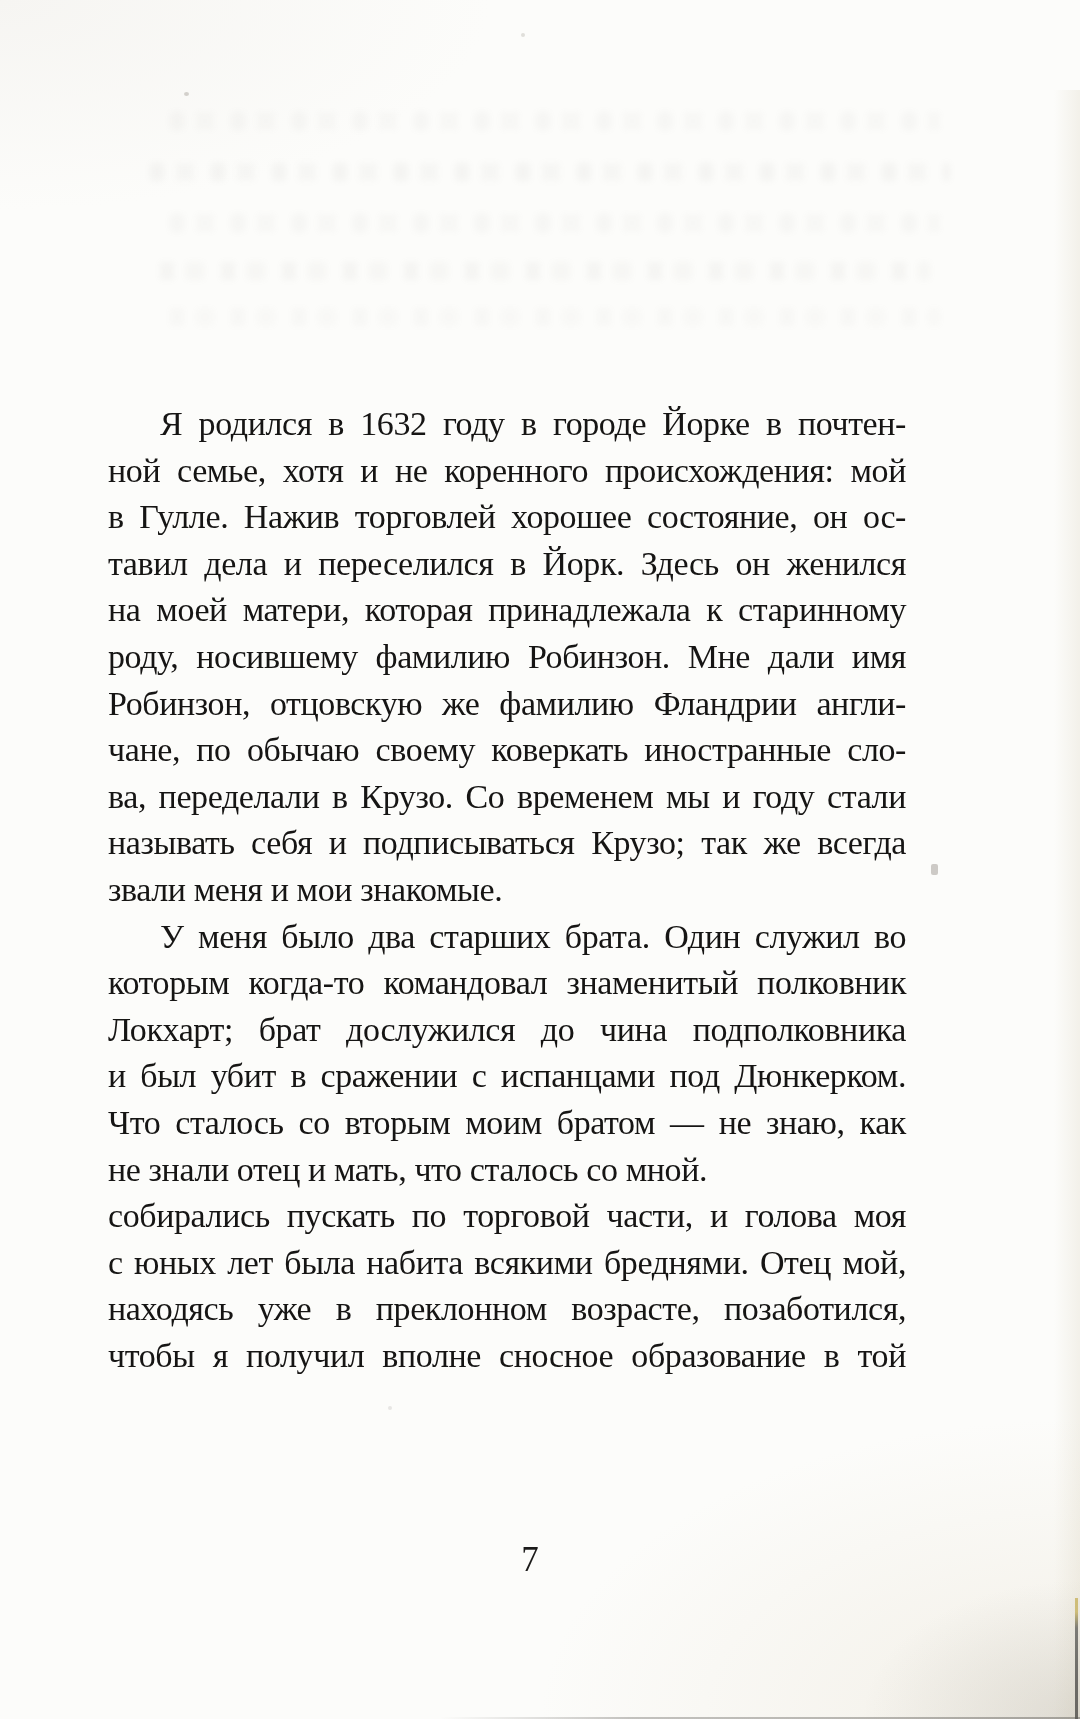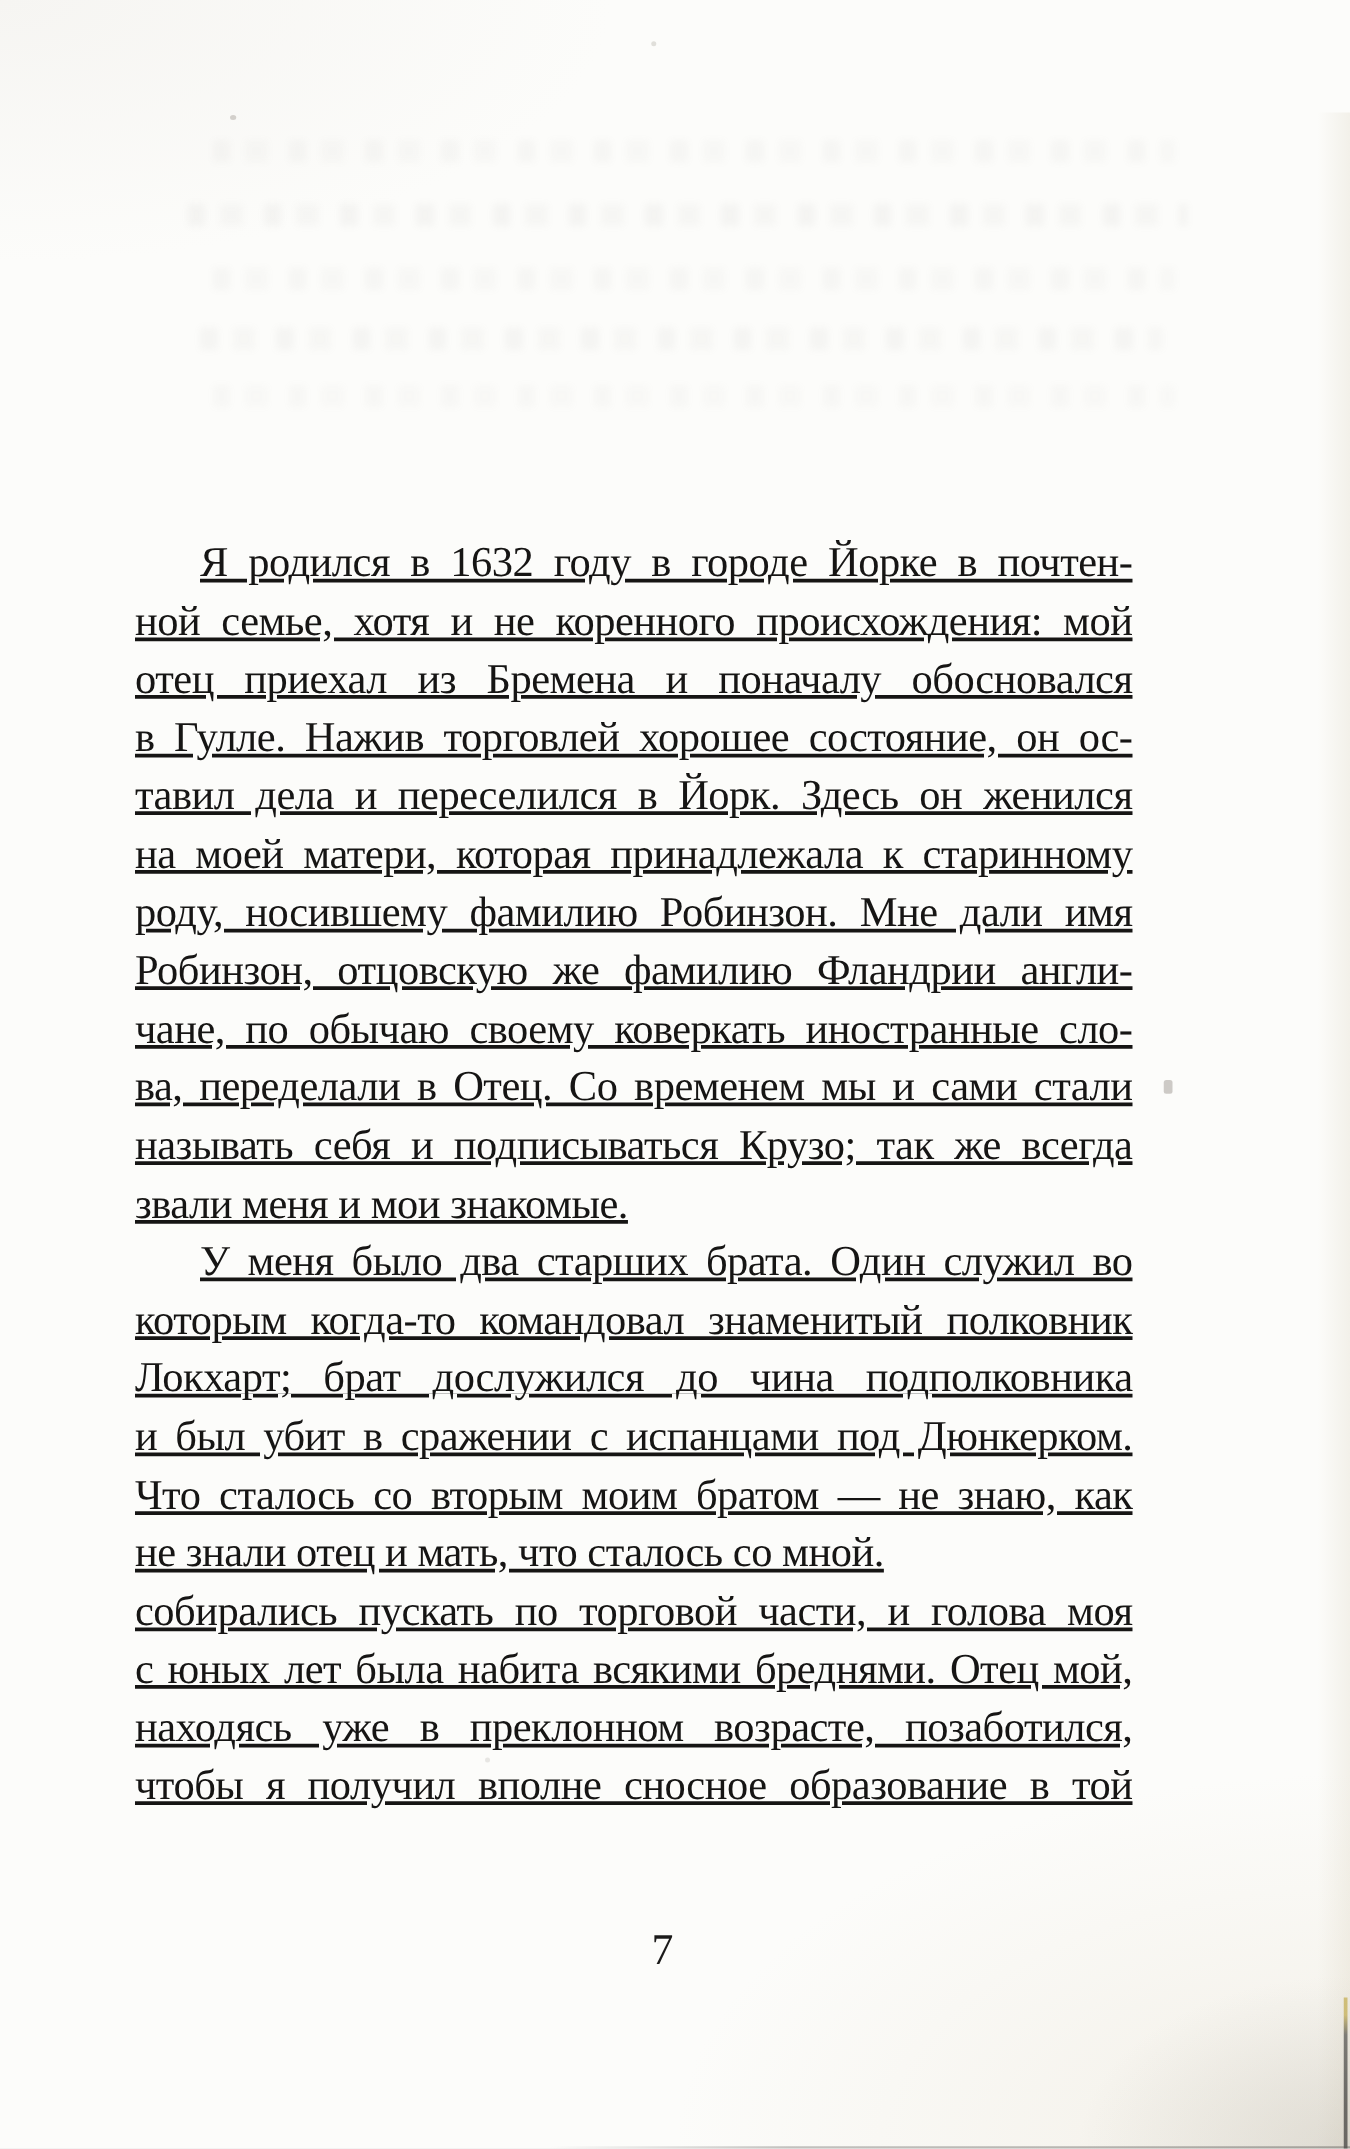--- a/index.html
+++ b/index.html
@@ -17,24 +17,23 @@
       radial-gradient(ellipse 700px 300px at 0% 0%, rgba(240,238,234,0.5), rgba(240,238,234,0) 70%),
       #fcfcfa;
     overflow: hidden;
     font-family: "Liberation Serif", "DejaVu Serif", serif;
   }
 
   
   .textblock {
     position: absolute;
     left: 108px;
-    top: 428px;
+    top: 401px;
     width: 798px;
     color: #161514;
-    text-decoration: underline;
   }
   .line {
     font-size: 34px;
     line-height: 46.6px;
     letter-spacing: -0.4px;
     white-space: normal;
     text-align: justify;
     text-align-last: justify;
     height: 46.6px;
     overflow: visible;
@@ -127,28 +126,27 @@
 
   <div class="showthrough st1"></div>
   <div class="showthrough st2"></div>
   <div class="showthrough st3"></div>
   <div class="showthrough st4"></div>
   <div class="showthrough st5"></div>
 
   <div class="textblock" id="textblock">
       <div class="line indent">Я родился в 1632 году в городе Йорке в почтен-</div>
       <div class="line">ной семье, хотя и не коренного происхождения: мой</div>
-      <div class="line">отец приехал из Бремена и поначалу обосновался</div>
       <div class="line">в Гулле. Нажив торговлей хорошее состояние, он ос-</div>
       <div class="line">тавил дела и переселился в Йорк. Здесь он женился</div>
       <div class="line">на моей матери, которая принадлежала к старинному</div>
       <div class="line">роду, носившему фамилию Робинзон. Мне дали имя</div>
       <div class="line">Робинзон, отцовскую же фамилию Фландрии англи-</div>
       <div class="line">чане, по обычаю своему коверкать иностранные сло-</div>
-      <div class="line">ва, переделали в Отец. Со временем мы и сами стали</div>
+      <div class="line">ва, переделали в Крузо. Со временем мы и году стали</div>
       <div class="line">называть себя и подписываться Крузо; так же всегда</div>
       <div class="line para-end">звали меня и мои знакомые.</div>
       <div class="line indent">У меня было два старших брата. Один служил во</div>
       <div class="line">которым когда-то командовал знаменитый полковник</div>
       <div class="line">Локхарт; брат дослужился до чина подполковника</div>
       <div class="line">и был убит в сражении с испанцами под Дюнкерком.</div>
       <div class="line">Что сталось со вторым моим братом — не знаю, как</div>
       <div class="line para-end">не знали отец и мать, что сталось со мной.</div>
       <div class="line">собирались пускать по торговой части, и голова моя</div>
       <div class="line">с юных лет была набита всякими бреднями. Отец мой,</div>

